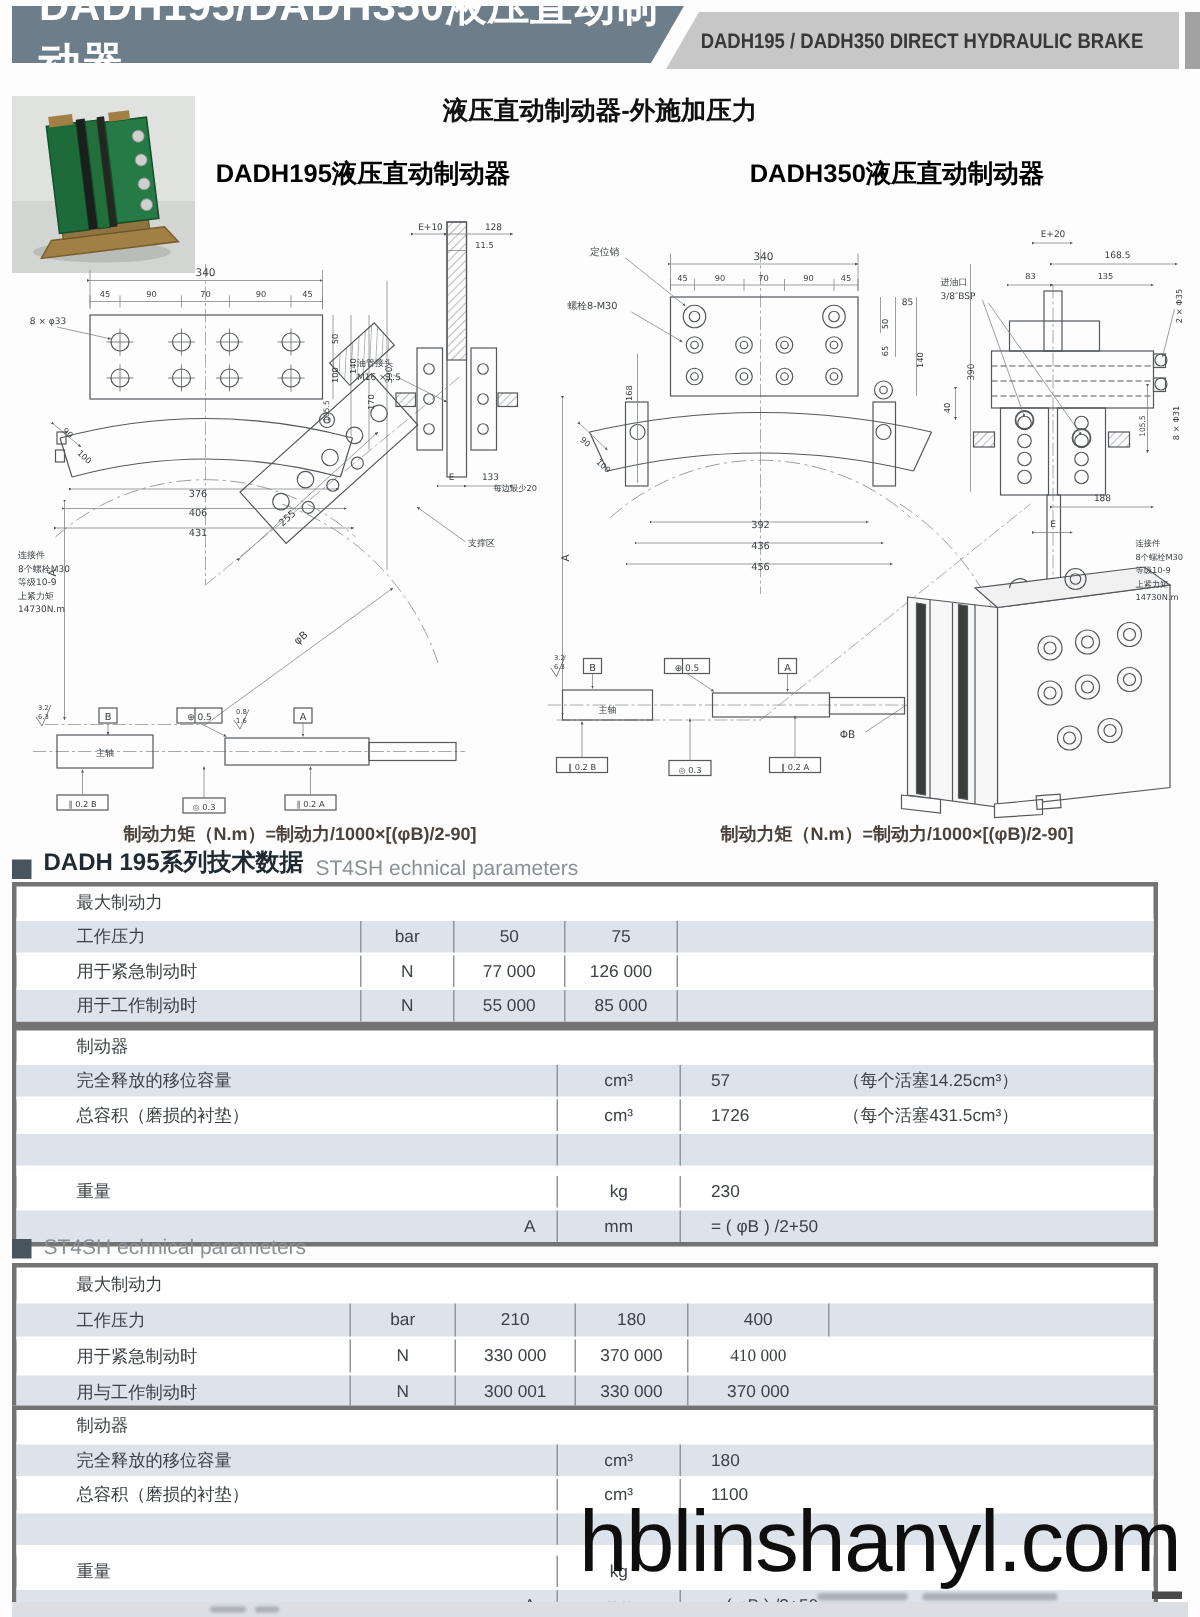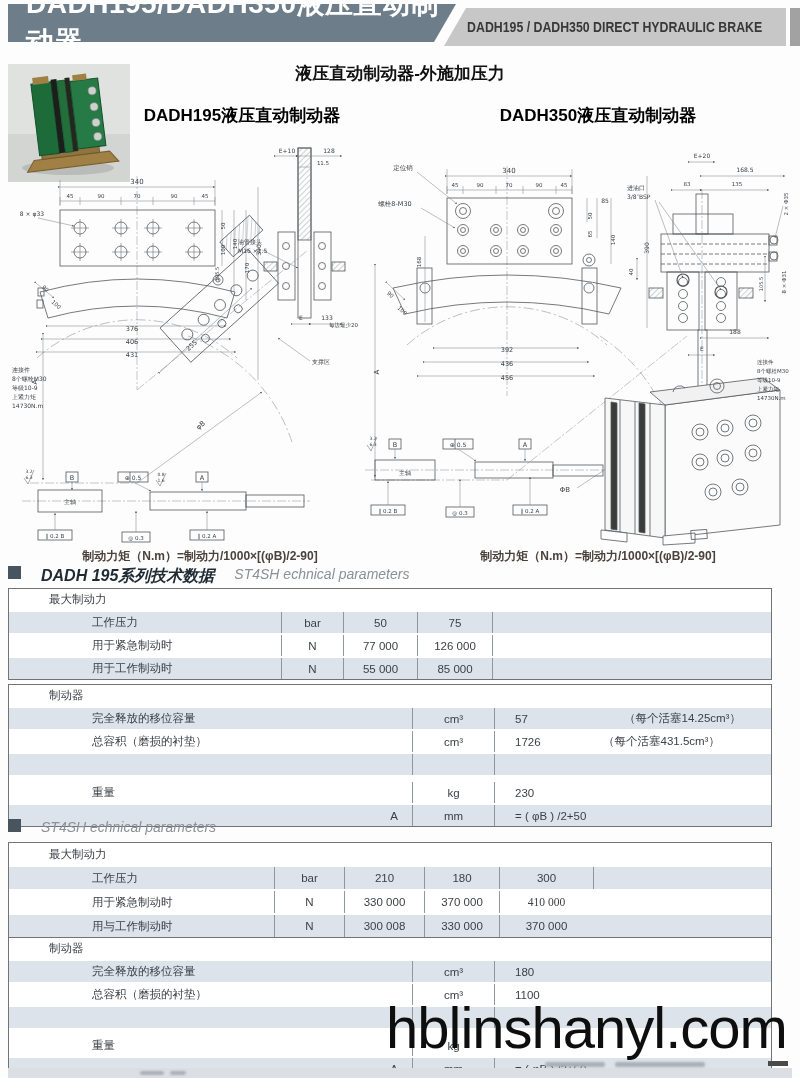--- a/index.html
+++ b/index.html
@@ -21,34 +21,34 @@
   .dtitle{top:104px;width:300px;text-align:center;font-size:17px;font-weight:bold;color:#000;}
   .formula{top:548px;width:380px;text-align:center;font-size:12px;font-weight:bold;
     color:var(--formula_text,#4c423c);}
   
   svg.drw{position:absolute;}
   svg text{font-family:"DejaVu Sans",sans-serif;fill:#3a3f44;}
   .ln{stroke:var(--drawing_stroke,#54585c);stroke-width:0.8;fill:none;}
   .thin{stroke:#7a7f84;stroke-width:0.5;fill:none;}
   .cl{stroke:#8a8f94;stroke-width:0.5;fill:none;stroke-dasharray:9 2 2 2;}
   
-  .sec{left:8px;width:764px;height:20px;display:flex;align-items:flex-start;gap:20px;font-style:italic;}
+  .sec{left:8px;width:764px;height:20px;display:flex;align-items:flex-end;gap:8px;}
   .sec .sq{width:13px;height:13px;background:var(--section_square,#48555f);flex:0 0 auto;}
   .sec .zh{font-size:16px;font-weight:bold;color:#1f2a33;}
   .sec .en{font-size:14px;color:#8a9097;}
   
-  .tblk{left:8px;width:764px;background:#fff;border:1px solid #737373;box-sizing:border-box;}
+  .tblk{left:8px;width:764px;background:#fff;border:3px solid #737373;box-sizing:border-box;}
   .trow{display:flex;height:21px;align-items:stretch;border-bottom:2px solid #fff;
         font-size:11.5px;color:#3c4147;}
   .t350 .trow{height:22px;}
   .trow:last-child{border-bottom:none;}
   .trow.shade{background:var(--table_shade,#dce3ea);}
   .tspan{padding-left:40px;display:flex;align-items:center;}
   .tcell{display:flex;align-items:center;justify-content:center;box-sizing:border-box;text-align:center;}
-  .tcell.lab{justify-content:flex-start;padding-left:40px;text-align:left;margin-left:43px;}
+  .tcell.lab{justify-content:flex-start;padding-left:40px;text-align:left;}
   .bl{border-left:1px solid #8f969e;}
   .vwrap{justify-content:flex-start;padding-left:20px;}
   .vval{display:inline-block;width:88px;text-align:left;}
   .tgap{height:5px;background:#fff;}
   
   .watermark{left:386px;top:994px;font-size:58px;color:var(--watermark,#0e0e0e);
     letter-spacing:-1px;white-space:nowrap;z-index:50;font-weight:normal;}
   .botband{left:8px;top:1068px;width:784px;height:10px;background:#dbdfe4;}
   .smudge{position:absolute;background:#aab0b6;filter:blur(1px);border-radius:2px;}
   .darkmark{left:768px;top:1061px;width:20px;height:5px;background:#4a4a4a;}
@@ -517,21 +517,21 @@
       <div class="tcell bl" style="flex: 1 1 0%;"></div>
     </div>
   </div>
 <div class="abs tblk" style="top:684px">
     <div class="trow">
       <div class="tspan">制动器</div>
     </div>
     <div class="trow shade">
       <div class="tcell lab" style="width: 360px;">完全释放的移位容量</div>
       <div class="tcell bl" style="width: 82px;">cm³</div>
-      <div class="tcell bl vwrap" style="flex: 1 1 0%; gap: 21px;">
+      <div class="tcell bl vwrap" style="flex: 1 1 0%;">
         <span class="vval">57</span>
         <span class="vnote">（每个活塞14.25cm³）</span>
       </div>
     </div>
     <div class="trow">
       <div class="tcell lab" style="width: 360px;">总容积（磨损的衬垫）</div>
       <div class="tcell bl" style="width: 82px;">cm³</div>
       <div class="tcell bl vwrap" style="flex: 1 1 0%;">
         <span class="vval">1726</span>
         <span class="vnote">（每个活塞431.5cm³）</span>
@@ -570,34 +570,34 @@
 </div>
 <div class="abs tblk t350" style="top:842px">
     <div class="trow">
       <div class="tspan">最大制动力</div>
     </div>
     <div class="trow shade">
       <div class="tcell lab" style="width: 222px;">工作压力</div>
       <div class="tcell bl" style="width: 70px;">bar</div>
       <div class="tcell bl" style="width: 80px;">210</div>
       <div class="tcell bl" style="width: 75px;">180</div>
-      <div class="tcell bl" style="width: 94px;">300</div>
+      <div class="tcell bl" style="width: 94px;">400</div>
       <div class="tcell bl" style="flex: 1 1 0%;"></div>
     </div>
     <div class="trow">
       <div class="tcell lab" style="width: 222px;">用于紧急制动时</div>
       <div class="tcell bl" style="width: 70px;">N</div>
       <div class="tcell bl" style="width: 80px;">330 000</div>
       <div class="tcell bl" style="width: 75px;">370 000</div>
       <div class="tcell bl" style="width: 94px; font-family: Liberation Serif, serif;">410 000</div>
     </div>
     <div class="trow shade">
       <div class="tcell lab" style="width: 222px;">用与工作制动时</div>
       <div class="tcell bl" style="width: 70px;">N</div>
-      <div class="tcell bl" style="width: 80px;">300 008</div>
+      <div class="tcell bl" style="width: 80px;">300 001</div>
       <div class="tcell bl" style="width: 75px;">330 000</div>
       <div class="tcell bl" style="width: 94px;">370 000</div>
     </div>
   </div>
 <div class="abs tblk" style="top:937px">
     <div class="trow">
       <div class="tspan">制动器</div>
     </div>
     <div class="trow shade">
       <div class="tcell lab" style="width: 360px;">完全释放的移位容量</div>

